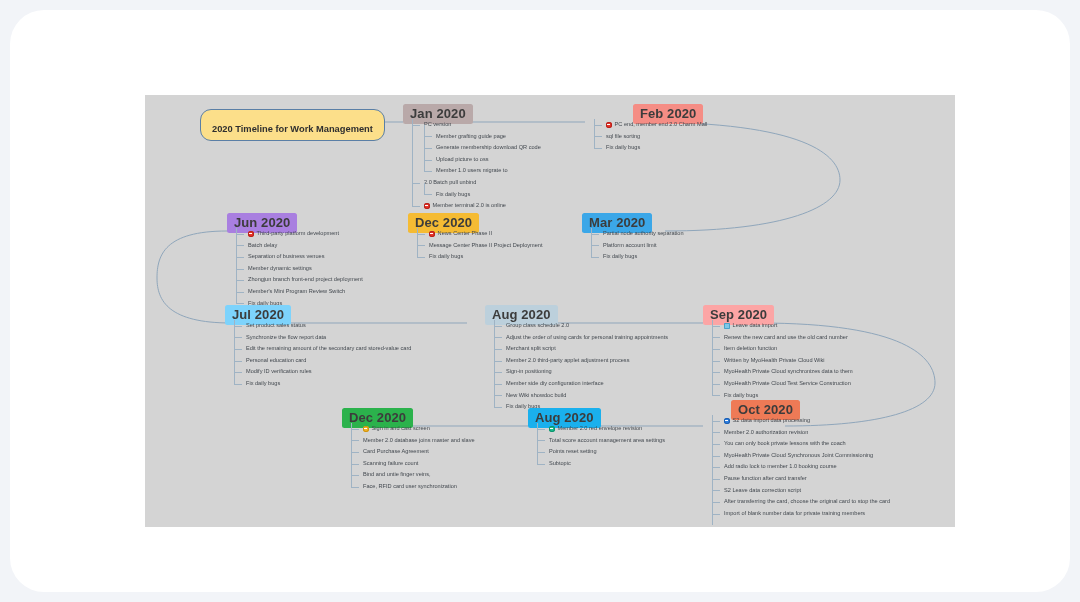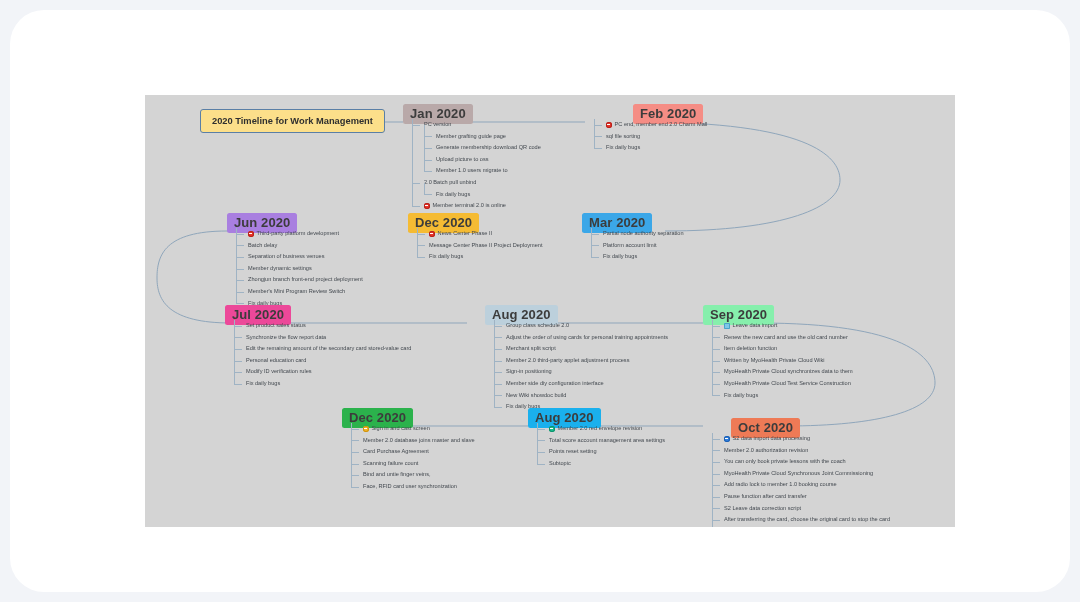--- a/index.html
+++ b/index.html
@@ -30,24 +30,24 @@
     padding:3.2px 7px 3.4px 7px;
     border-radius:2.5px;
     white-space:nowrap;
     letter-spacing:.1px;
     line-height:1;
   }
   .title-box{
     display:inline-block;
     background:#fcdf8a;
     border:1.1px solid #5a7fa6;
-    border-radius:3px;
+    border-radius:11px;
     color:#2f2f2f;
     font-size:9.3px;font-weight:bold;
-    padding:6px 11px 6px 11px;
+    padding:14px 11px 6px 11px;
     white-space:nowrap;
   }
 
   .children{position:absolute;left:9px;top:15px;}
   .child{
     position:relative;
     font-size:5.6px;
     color:#42484f;
     line-height:1;
     padding:0 0 0 12px;
@@ -197,21 +197,21 @@
             <div class="child">
               <span>Partial node authority separation</span>
             </div>
             <div class="child">
               <span>Platform account limit</span>
             </div>
             <div class="child">
               <span>Fix daily bugs</span>
             </div>
           </div></div>
-        <div class="node" style="left: 80px; top: 210px;"><div class="pill" style="background: #ec4899;">Jul 2020</div><div class="children">
+        <div class="node" style="left: 80px; top: 210px;"><div class="pill" style="background: #7dd3fc;">Jul 2020</div><div class="children">
             <div class="vrail" style="height: 63.8px;"></div>
             <div class="child">
               <span>Set product sales status</span>
             </div>
             <div class="child">
               <span>Synchronize the flow report data</span>
             </div>
             <div class="child">
               <span>Edit the remaining amount of the secondary card stored-value card</span>
             </div>
@@ -245,21 +245,21 @@
             <div class="child">
               <span>Member side diy configuration interface</span>
             </div>
             <div class="child">
               <span>New Wiki showdoc build</span>
             </div>
             <div class="child">
               <span>Fix daily bugs</span>
             </div>
           </div></div>
-        <div class="node" style="left: 558px; top: 210px;"><div class="pill" style="background: #86efac;">Sep 2020</div><div class="children">
+        <div class="node" style="left: 558px; top: 210px;"><div class="pill" style="background: #fca5a5;">Sep 2020</div><div class="children">
             <div class="vrail" style="height: 75.4px;"></div>
             <div class="child">
               <span class="bullet flag"></span>
               <span>Leave data import</span>
             </div>
             <div class="child">
               <span>Renew the new card and use the old card number</span>
             </div>
             <div class="child">
               <span>Item deletion function</span>
@@ -308,21 +308,21 @@
             <div class="child">
               <span>Total score account management area settings</span>
             </div>
             <div class="child">
               <span>Points reset setting</span>
             </div>
             <div class="child">
               <span>Subtopic</span>
             </div>
           </div></div>
-        <div class="node" style="left: 558px; top: 323px; padding-left: 28px;"><div class="pill" style="background: rgb(238, 122, 86);">Oct 2020</div><div class="children">
+        <div class="node" style="left: 558px; top: 305px; padding-left: 28px;"><div class="pill" style="background: rgb(238, 122, 86);">Oct 2020</div><div class="children">
             <div class="vrail" style="height: 110.2px;"></div>
             <div class="child">
               <span class="bullet blue"></span>
               <span>S2 data import data processing</span>
             </div>
             <div class="child">
               <span>Member 2.0 authorization revision</span>
             </div>
             <div class="child">
               <span>You can only book private lessons with the coach</span>

